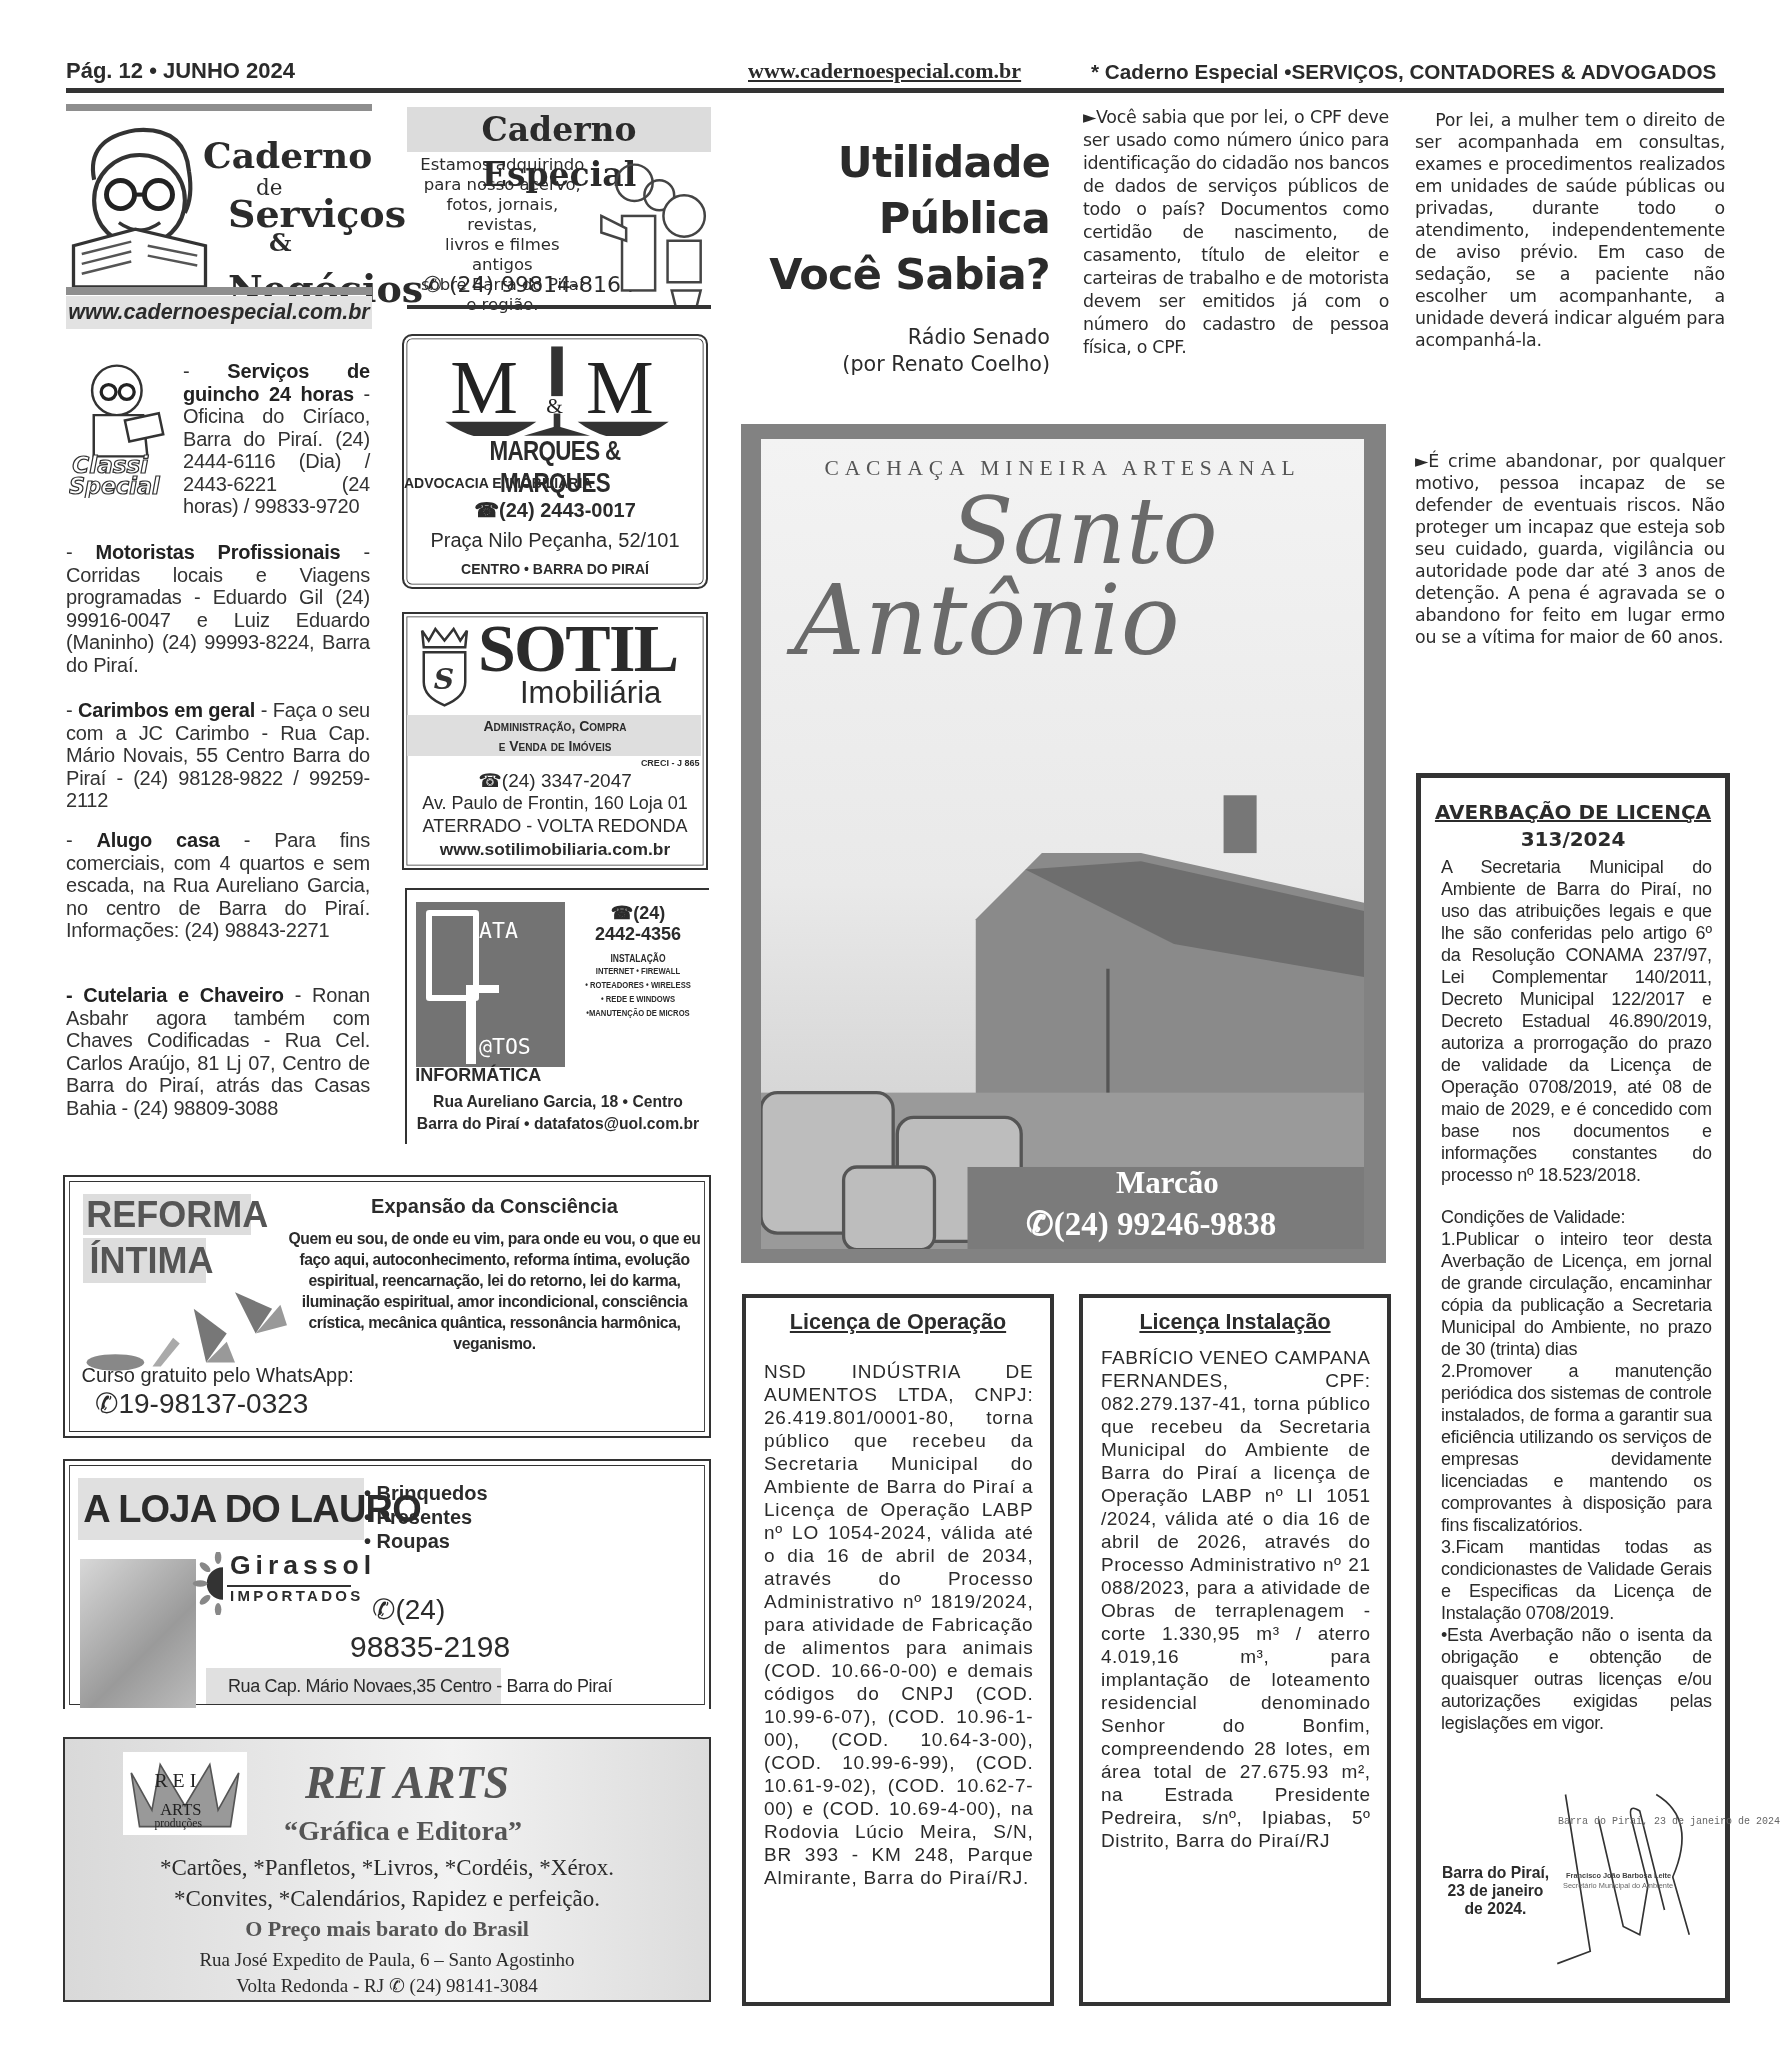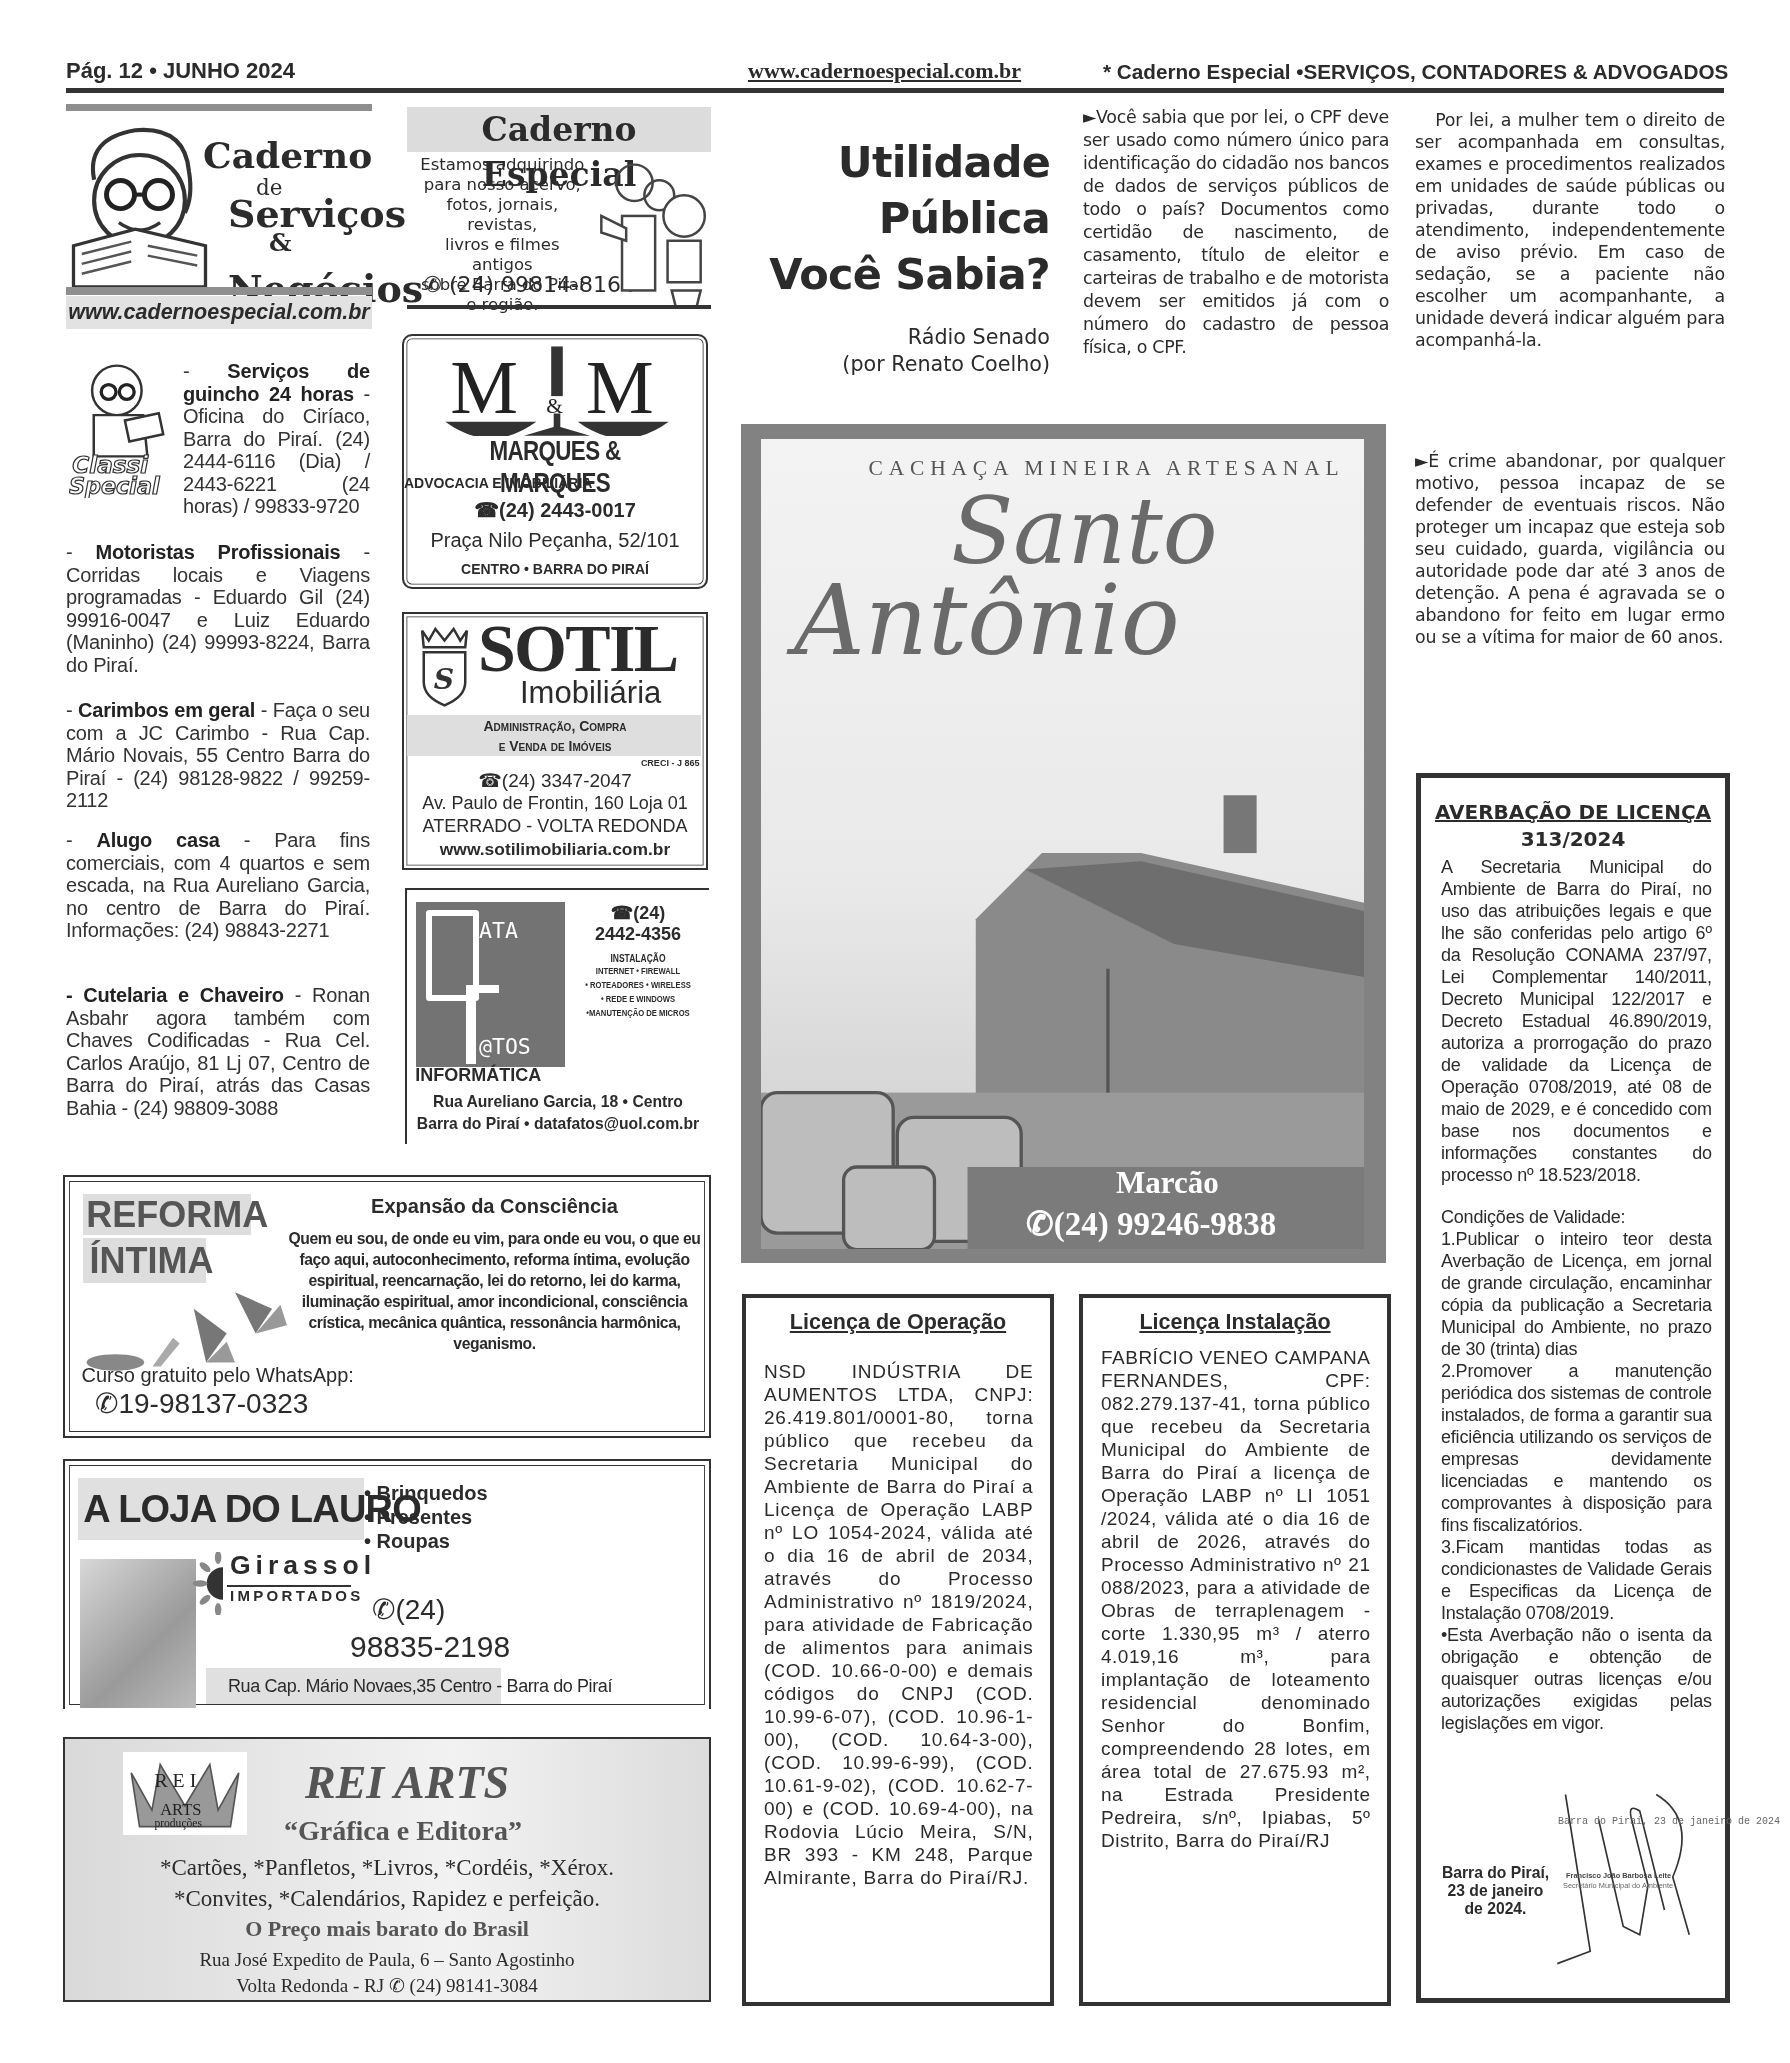--- a/index.html
+++ b/index.html
@@ -2,21 +2,21 @@
 <html style="font-size:13.2px"><head>
 <meta charset="utf-8">
 <style>
   html,body{margin:0;padding:0;background:#fff;}
   body{width:1790px;height:2064px;position:relative;overflow:hidden;color:#2b2b2b;font-family:"Liberation Sans",sans-serif;}
   .abs{position:absolute;box-sizing:border-box;}
   .cond{font-family:"Liberation Sans",sans-serif;transform-origin:left top;}
   
   #hdr-left{left:66px;top:58px;font-size:22px;font-weight:bold;letter-spacing:0px;}
   #hdr-url{left:748px;top:58px;font-size:22px;font-family:"Liberation Serif",serif;font-weight:bold;text-decoration:underline;}
-  #hdr-right{left:1091px;top:60px;font-size:20.7px;font-weight:bold;white-space:nowrap;margin-left:12px;}
+  #hdr-right{left:1091px;top:60px;font-size:20.7px;font-weight:bold;white-space:nowrap;}
   #hdr-rule{left:66px;top:88px;width:1658px;height:5px;background:#333;}
 
   
   #logo{left:66px;top:104px;width:306px;height:225px;}
   #logo .bar{position:absolute;left:0;top:0;width:306px;height:6.6px;background:#8e8e8e;}
   #logo .art{position:absolute;left:3.3px;top:18px;width:141px;height:165px;}
   #logo .t1{position:absolute;left:137px;top:33px;font-family:"DejaVu Serif",serif;font-weight:bold;font-size:36px;line-height:36px;}
   #logo .t2{position:absolute;left:190px;top:71px;font-family:"DejaVu Serif",serif;font-size:21.5px;}
   #logo .t3{position:absolute;left:162px;top:87px;font-family:"DejaVu Serif",serif;font-weight:bold;font-size:38px;}
   #logo .t4{position:absolute;left:203px;top:124px;font-family:"DejaVu Serif",serif;font-weight:bold;font-size:25px;}
@@ -109,21 +109,21 @@
   
   #util{left:744px;top:134px;width:306px;text-align:right;font-family:"DejaVu Sans",sans-serif;font-weight:bold;font-size:43px;line-height:56px;letter-spacing:-0.8px;}
   #util-src{left:744px;top:324px;width:306px;text-align:right;font-family:"DejaVu Sans",sans-serif;font-size:20.7px;line-height:27px;}
   #cpf{left:1083px;top:106px;width:306px;font-family:"DejaVu Sans",sans-serif;font-size:17.4px;line-height:23px;text-align:justify;letter-spacing:-0.3px;}
   #right-a{left:1415px;top:109px;width:310px;font-family:"DejaVu Sans",sans-serif;font-size:17.4px;line-height:22px;text-align:justify;letter-spacing:-0.2px;}
   #right-b{left:1415px;top:450px;width:310px;font-family:"DejaVu Sans",sans-serif;font-size:17.4px;line-height:22px;text-align:justify;letter-spacing:-0.2px;}
 
   
   #cach{left:741px;top:424px;width:645px;height:839px;background:#828282;}
   #cach .in{position:absolute;left:20px;top:15px;width:603px;height:810px;background:linear-gradient(180deg,#f3f3f3 0%,#e9e9e9 55%,#c9c9c9 100%);overflow:hidden;}
-  #cach .top{position:absolute;left:0;width:100%;top:16.5px;text-align:center;font-family:"Liberation Serif",serif;font-size:21.5px;letter-spacing:5.8px;color:#555;padding-left:44px;}
+  #cach .top{position:absolute;left:0;width:100%;top:16.5px;text-align:center;font-family:"Liberation Serif",serif;font-size:21.5px;letter-spacing:5.8px;color:#555;}
   #cach .s1{position:absolute;left:190px;top:40px;font-family:"DejaVu Serif",serif;font-style:italic;font-size:91px;color:#6a6a6a;}
   #cach .s2{position:absolute;left:33px;top:124px;font-family:"DejaVu Serif",serif;font-style:italic;font-size:98px;color:#6a6a6a;}
   #cach .scene{position:absolute;left:0;top:265px;width:603px;height:546px;}
   #cach .m{position:absolute;left:355px;top:726px;font-family:"Liberation Serif",serif;font-weight:bold;font-size:31px;color:#fff;}
   #cach .p{position:absolute;left:265px;top:765px;font-family:"Liberation Serif",serif;font-weight:bold;font-size:33px;color:#fff;white-space:nowrap;}
 
   
   .lic{border:4.1px solid #333;background:#fff;}
   .lic .h{text-align:center;font-weight:bold;font-size:21.5px;text-decoration:underline;margin-top:11.6px;}
   .lic .b{margin:18px 16.5px 0 18px;font-size:19px;line-height:23px;text-align:justify;letter-spacing:0.2px;}

